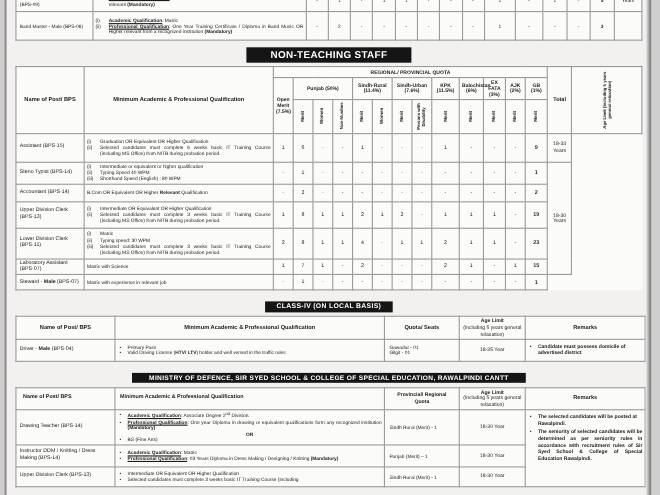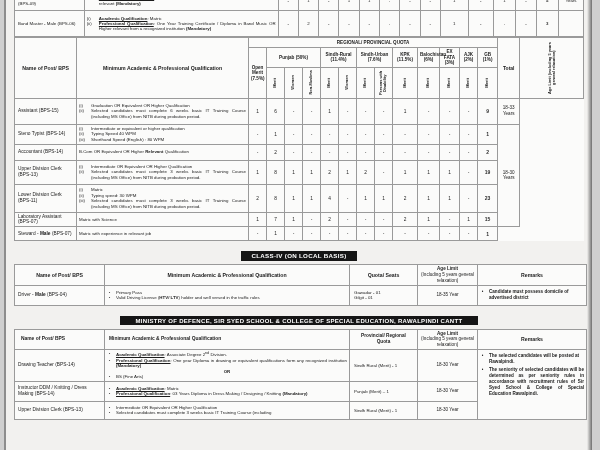--- a/index.html
+++ b/index.html
@@ -141,20 +141,23 @@
       <td class="cellnum">1</td>
       <td class="cellnum">-</td>
       <td class="cellnum">-</td>
       <td class="cellnum">-</td>
       <td class="num">3</td>
       <td class="age"></td>
     </tr>
   </tbody>
     </table>
 
+  <div class="banner b1">
+    <span>NON-TEACHING STAFF</span>
+  </div>
 
   <table class="tbl">
     <colgroup>
       <col style="width:62px">
         <col style="width:172px">
       <col style="width:18px">
         <col style="width:18px">
         <col style="width:18px">
         <col style="width:18px">
       <col style="width:18px">

